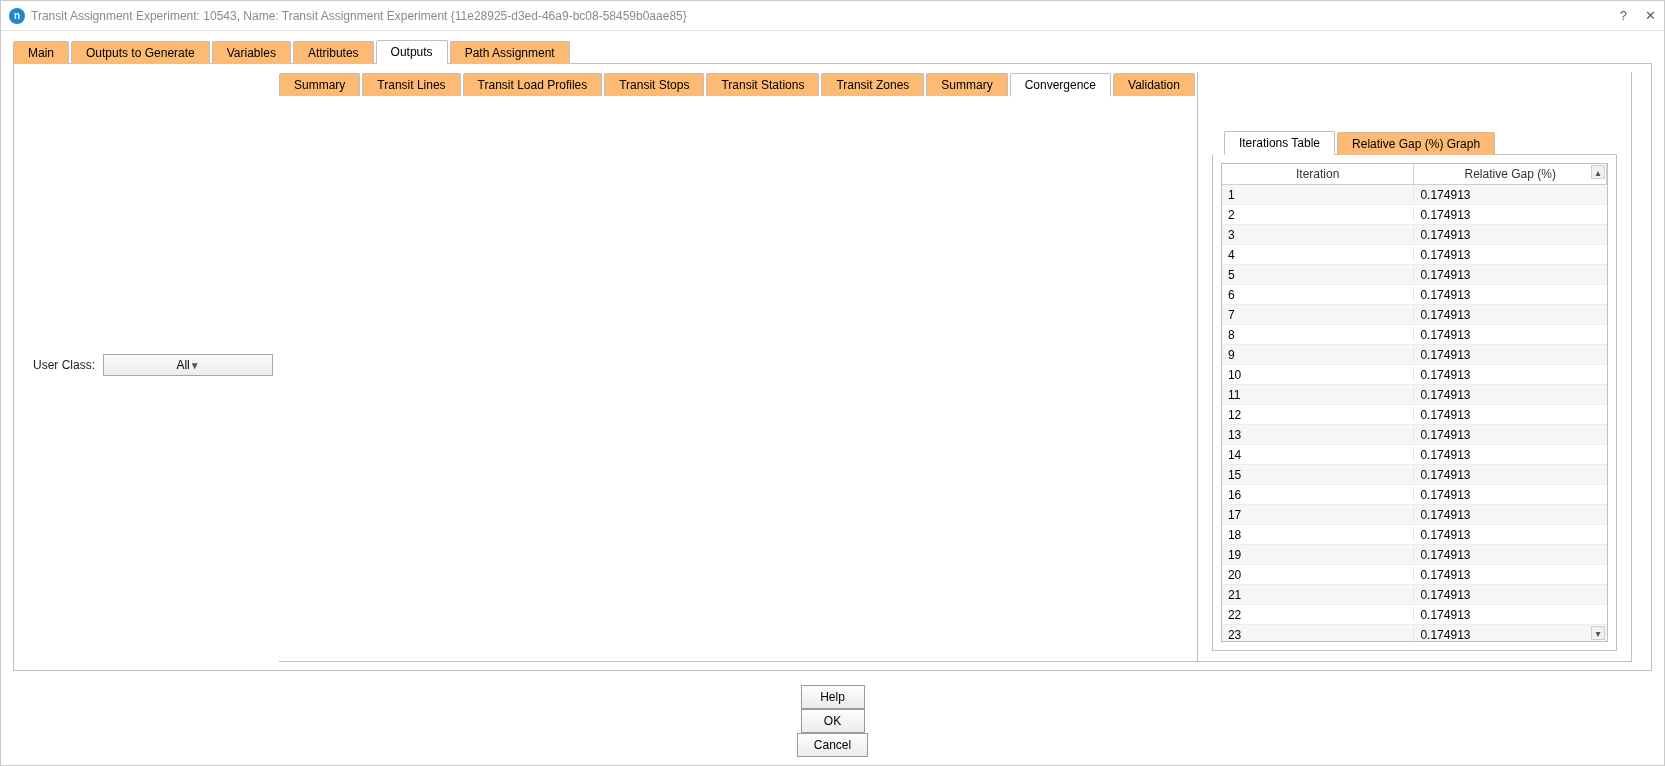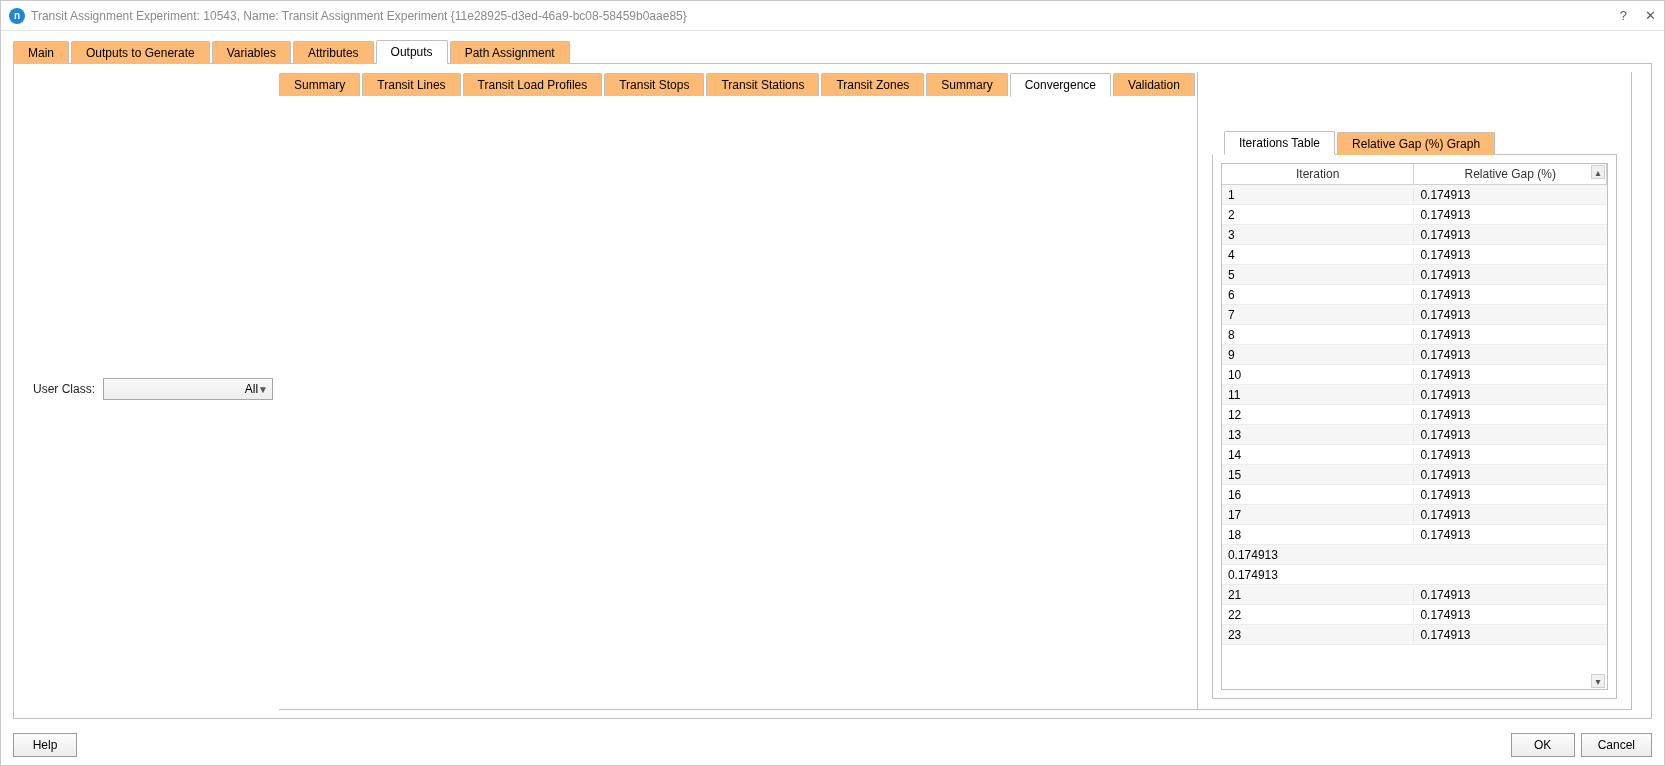--- a/index.html
+++ b/index.html
@@ -13,21 +13,21 @@
   .content-area { flex:1; padding:8px 12px 6px 12px; overflow:hidden; display:flex; flex-direction:column; }
   
   .tabs-row { display:flex; align-items:flex-end; border-bottom:1px solid #bfbfbf; position:relative; }
   .tab { padding:4px 14px; border:1px solid #bfbfbf; border-bottom:none; margin-right:2px; background:#fdba74; cursor:pointer; border-top-left-radius:2px; border-top-right-radius:2px; position:relative; top:1px; }
   .tab.active { background:#fff; border-bottom:1px solid #fff; }
   
   .main-panel { border:1px solid #bfbfbf; border-top:none; flex:1; display:flex; padding:8px 19px; overflow:hidden; }
   
   .userclass-row { display:flex; align-items:center; margin:2px 0 6px 0; }
   .userclass-row label { margin-right:8px; color:#222; }
-  .userclass-select { width:170px; height:22px; border:1px solid #a7a7a7; background:linear-gradient(#fafafa,#ededed); padding:0 4px; display:flex; align-items:center; justify-content:flex-end; cursor:pointer; }
+  .userclass-select { width:170px; height:22px; border:1px solid #a7a7a7; background:linear-gradient(#fafafa,#ededed); padding:0 4px; display:flex; align-items:center; justify-content:center; cursor:pointer; }
   .userclass-select .caret { font-size:10px; color:#555; }
   
   .subtabs-row { display:flex; align-items:flex-start; margin-left:6px; border-bottom:1px solid #bfbfbf; }
   
   .subpanel { flex:1; border:1px solid #bfbfbf; border-top:none; padding:10px 14px; overflow:hidden; display:flex; flex-direction:column; }
   
   .inner-tabs-row { display:flex; align-items:flex-end; border-bottom:1px solid #bfbfbf; margin-left:12px;margin-top:48px; }
   
   .inner-panel { flex:1; border:1px solid #bfbfbf; border-top:none; padding:8px; overflow:hidden; display:flex; flex-direction:column; }
   
@@ -42,21 +42,21 @@
   .row:nth-child(odd){ background:#f6f6f6; }
   .row:nth-child(even){ background:#fff; }
   .cell { padding:0 6px; overflow:hidden; white-space:nowrap; }
   .cell.iter { flex:0 0 50%; border-right:1px solid #e5e5e5; }
   .cell.gap  { flex:1; }
   
   .scroll-corner-up, .scroll-corner-down { position:absolute; right:2px; width:14px; height:14px; font-size:10px; color:#555; text-align:center; line-height:14px; background:#f0f0f0; border:1px solid #d0d0d0; }
   .scroll-corner-up { top:1px; }
   .scroll-corner-down { bottom:1px; }
   
-  .footer { display:flex; align-items:center; padding:8px 12px; gap:6px; }
+  .footer { display:flex; align-items:center; padding:8px 12px; gap:0;flex-direction:column; }
   .footer .spacer { flex:1; }
   .btn { min-width:64px; height:24px; padding:0 16px; border:1px solid #9a9a9a; background:linear-gradient(#fdfdfd,#ececec); cursor:pointer; display:inline-flex; align-items:center; justify-content:center; }
 </style>
 </head>
 <body>
 
 <div class="window">
   <div class="titlebar">
     <div class="app-icon">n</div>
     <div class="title-text">Transit Assignment Experiment: 10543, Name: Transit Assignment Experiment {11e28925-d3ed-46a9-bc08-58459b0aae85}</div>
@@ -178,23 +178,25 @@
                   </div>
                   <div class="row">
                     <div class="cell iter">17</div>
                     <div class="cell gap">0.174913</div>
                   </div>
                   <div class="row">
                     <div class="cell iter">18</div>
                     <div class="cell gap">0.174913</div>
                   </div>
                   <div class="row">
-                    <div class="cell gap">0.174913</div>
-                  </div>
-                  <div class="row">
+                    <div class="cell iter">19</div>
+                    <div class="cell gap">0.174913</div>
+                  </div>
+                  <div class="row">
+                    <div class="cell iter">20</div>
                     <div class="cell gap">0.174913</div>
                   </div>
                   <div class="row">
                     <div class="cell iter">21</div>
                     <div class="cell gap">0.174913</div>
                   </div>
                   <div class="row">
                     <div class="cell iter">22</div>
                     <div class="cell gap">0.174913</div>
                   </div>

